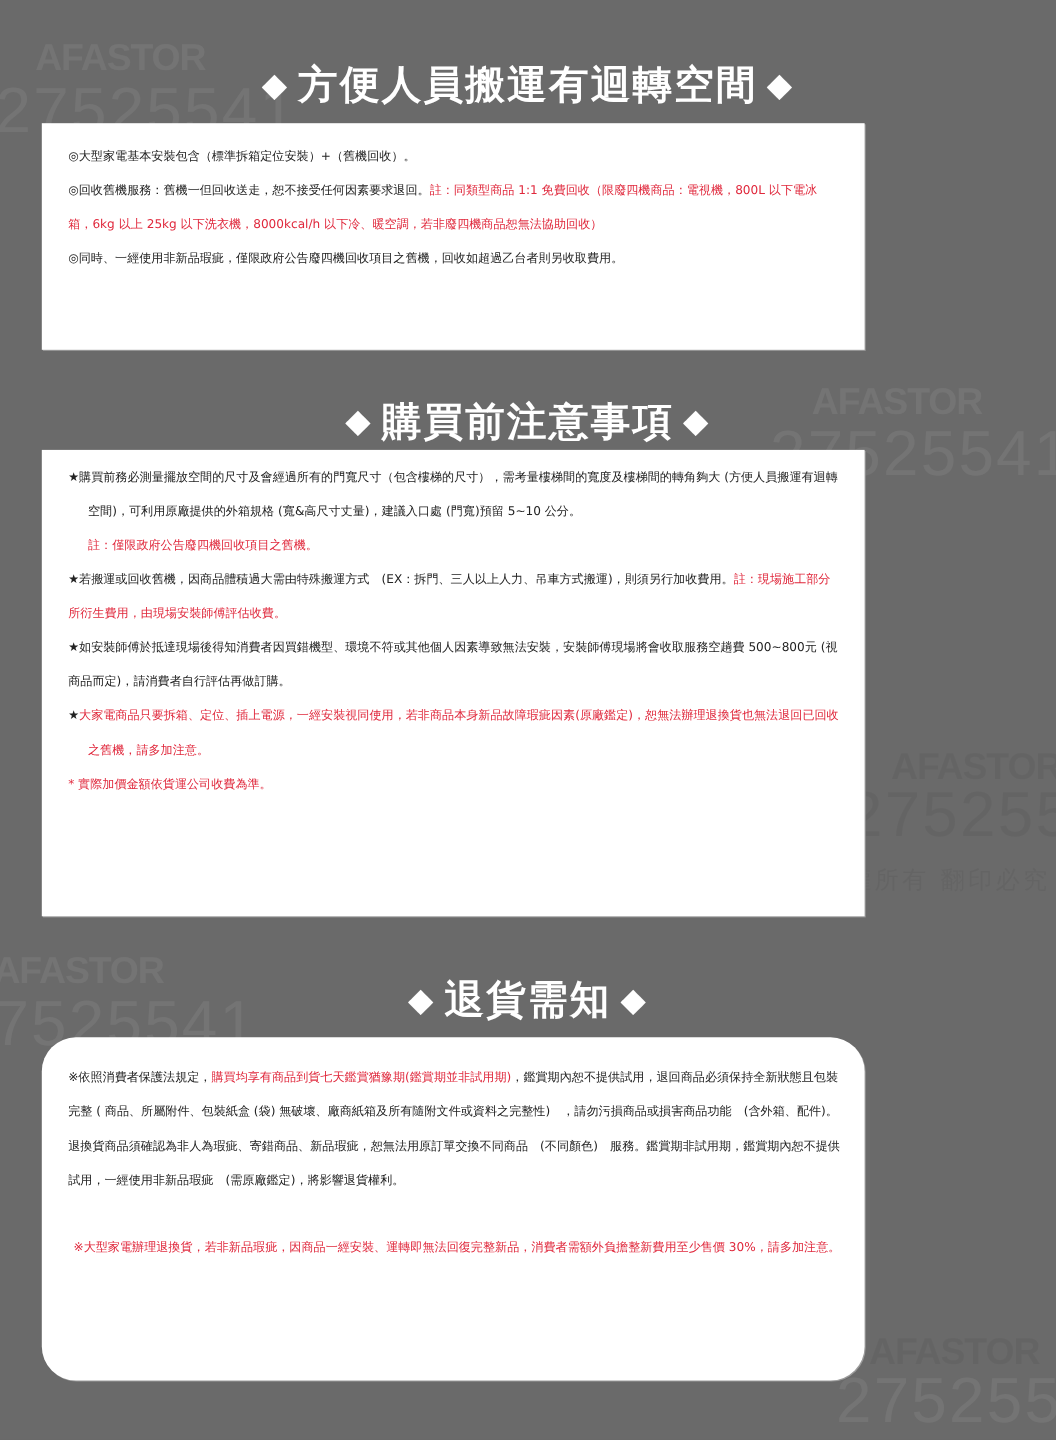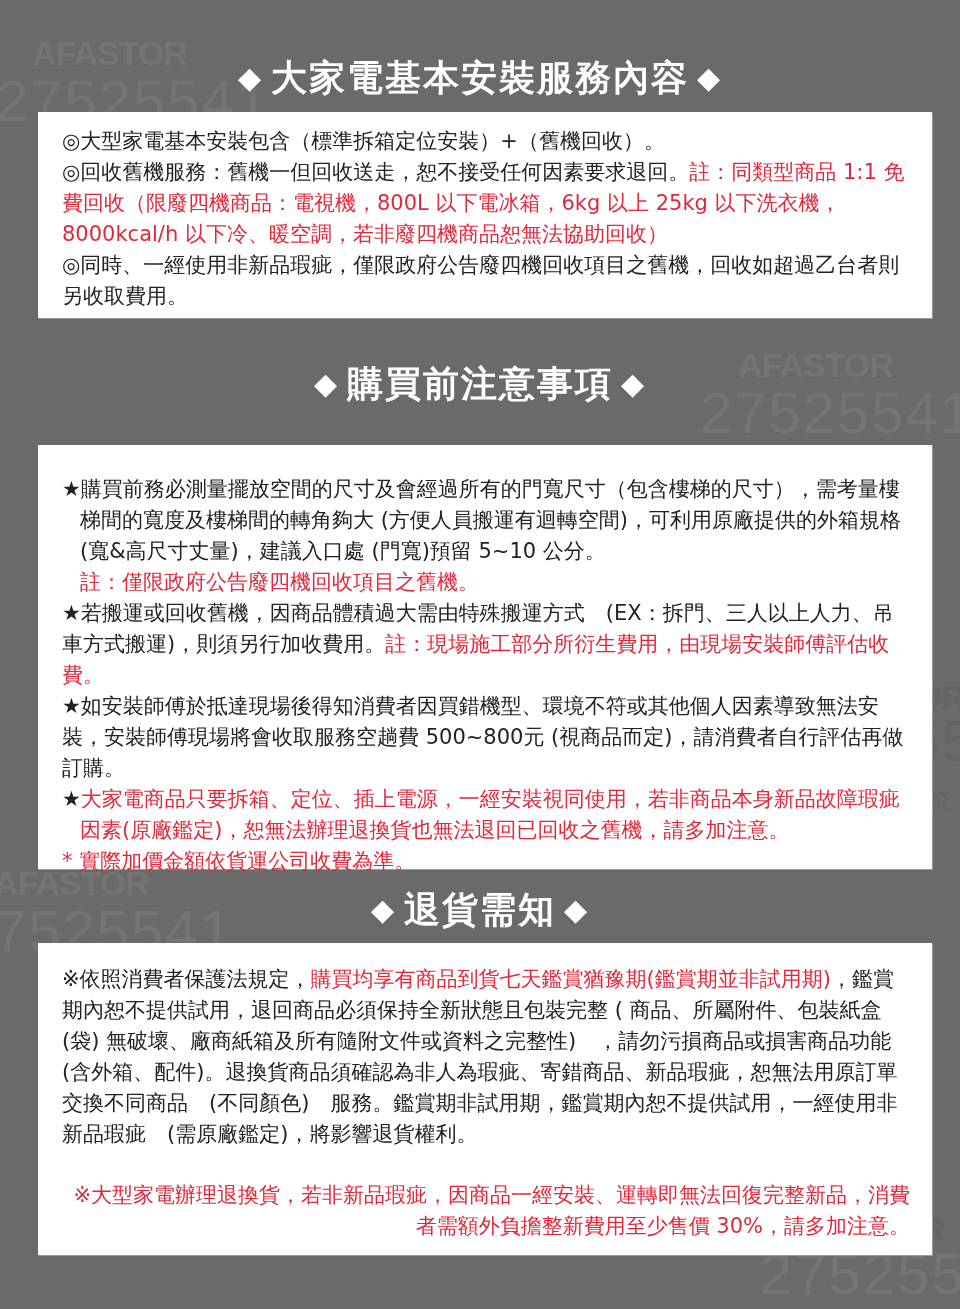--- a/index.html
+++ b/index.html
@@ -13,27 +13,27 @@
     .wm-brand { font-family: "Liberation Sans", sans-serif; font-weight: bold; font-size: 34px; letter-spacing: -1px; }
     .wm-num { font-family: "Liberation Sans", sans-serif; font-size: 58px; letter-spacing: 2px; }
     .wm-cn { font-size: 22px; color: rgba(0,0,0,0.05); letter-spacing: 3px; }
     .heading {
       position: absolute; left: 0; width: 960px; text-align: center;
       color: #ffffff; font-size: 36px; font-weight: bold; letter-spacing: 2px;
       line-height: 44px;
     }
     .heading .dia { font-size: 30px; margin: 0 8px; vertical-align: 2px; }
     .panel {
-      position: absolute; left: 38px; width: 894px;
+      position: absolute; left: 38px; width: 748px;
       background: #ffffff;
       box-shadow: 1px 1px 0 #9a9a9a;
       box-sizing: border-box;
       padding: 0 22px 0 24px;
       color: #222;
-      font-size: 21px; line-height: 31px;
+      font-size: 11px; line-height: 31px;
     }
     .red { color: #e0283c; }
     .p { margin: 0; }
     .indent { padding-left: 18px; }
     .hang { padding-left: 18px; text-indent: -18px; }
   </style>
 </head>
 <body>
 
 <div class="wm wm-brand" style="left:32px; top:36px;">AFASTOR</div>
@@ -42,42 +42,42 @@
 <div class="wm wm-num" style="left:700px; top:384px;">27525541</div>
 <div class="wm wm-brand" style="left:810px; top:680px; color:rgba(0,0,0,0.05);">AFASTOR</div>
 <div class="wm wm-num" style="left:770px; top:712px; color:rgba(0,0,0,0.05);">2752554</div>
 <div class="wm wm-cn" style="left:745px; top:790px;">版權所有 翻印必究</div>
 <div class="wm wm-brand" style="left:-6px; top:866px;">AFASTOR</div>
 <div class="wm wm-num" style="left:-6px; top:902px;">7525541</div>
 <div class="wm wm-brand" style="left:790px; top:1212px; color:rgba(0,0,0,0.05);">AFASTOR</div>
 <div class="wm wm-num" style="left:760px; top:1245px;">2752554</div>
 
 <div class="heading" style="top:56px;">
-  <span class="dia">◆</span><span>大家電基本安裝服務內容</span><span class="dia">◆</span>
+  <span class="dia">◆</span><span>方便人員搬運有迴轉空間</span><span class="dia">◆</span>
 </div>
 
 <div class="panel" style="top:112px; height:206px; padding-top:14px;">
   <p class="p">◎大型家電基本安裝包含（標準拆箱定位安裝）+（舊機回收）。</p>
   <p class="p"><span>◎回收舊機服務：舊機一但回收送走，恕不接受任何因素要求退回。</span><span class="red">註：同類型商品 1:1 免費回收（限廢四機商品：電視機，800L 以下電冰箱，6kg 以上 25kg 以下洗衣機，8000kcal/h 以下冷、暖空調，若非廢四機商品恕無法協助回收）</span></p>
   <p class="p">◎同時、一經使用非新品瑕疵，僅限政府公告廢四機回收項目之舊機，回收如超過乙台者則另收取費用。</p>
 </div>
 
 <div class="heading" style="top:362px;text-align:center;">
   <span class="dia">◆</span><span>購買前注意事項</span><span class="dia">◆</span>
 </div>
 
-<div class="panel" style="top:445px; height:424px; padding-top:29px;">
+<div class="panel" style="top:409px; height:424px; padding-top:9px;">
   <p class="p hang">★購買前務必測量擺放空間的尺寸及會經過所有的門寬尺寸（包含樓梯的尺寸），需考量樓梯間的寬度及樓梯間的轉角夠大 (方便人員搬運有迴轉空間)，可利用原廠提供的外箱規格 (寬&amp;高尺寸丈量)，建議入口處 (門寬)預留 5~10 公分。</p>
   <p class="p indent red">註：僅限政府公告廢四機回收項目之舊機。</p>
   <p class="p"><span>★若搬運或回收舊機，因商品體積過大需由特殊搬運方式　(EX：拆門、三人以上人力、吊車方式搬運)，則須另行加收費用。</span><span class="red">註：現場施工部分所衍生費用，由現場安裝師傅評估收費。</span></p>
   <p class="p">★如安裝師傅於抵達現場後得知消費者因買錯機型、環境不符或其他個人因素導致無法安裝，安裝師傅現場將會收取服務空趟費 500~800元 (視商品而定)，請消費者自行評估再做訂購。</p>
   <p class="p hang"><span>★</span><span class="red">大家電商品只要拆箱、定位、插上電源，一經安裝視同使用，若非商品本身新品故障瑕疵因素(原廠鑑定)，恕無法辦理退換貨也無法退回已回收之舊機，請多加注意。</span></p>
   <p class="p red">* 實際加價金額依貨運公司收費為準。</p>
 </div>
 
 <div class="heading" style="top:888px;">
   <span class="dia">◆</span><span>退貨需知</span><span class="dia">◆</span>
 </div>
 
-<div class="panel" style="top:943px; height:312px; padding-top:21px;">
+<div class="panel" style="top:943px; height:312px; padding-top:21px;border-radius:31px;">
   <p class="p"><span>※依照消費者保護法規定，</span><span class="red">購買均享有商品到貨七天鑑賞猶豫期(鑑賞期並非試用期)</span><span>，鑑賞期內恕不提供試用，退回商品必須保持全新狀態且包裝完整 ( 商品、所屬附件、包裝紙盒 (袋) 無破壞、廠商紙箱及所有隨附文件或資料之完整性)　，請勿污損商品或損害商品功能　(含外箱、配件)。退換貨商品須確認為非人為瑕疵、寄錯商品、新品瑕疵，恕無法用原訂單交換不同商品　(不同顏色)　服務。鑑賞期非試用期，鑑賞期內恕不提供試用，一經使用非新品瑕疵　(需原廠鑑定)，將影響退貨權利。</span></p>
   <p class="p hang red" style="margin-top:30px;text-align:right;">※大型家電辦理退換貨，若非新品瑕疵，因商品一經安裝、運轉即無法回復完整新品，消費者需額外負擔整新費用至少售價 30%，請多加注意。</p>
 </div>
 
 </body></html>

